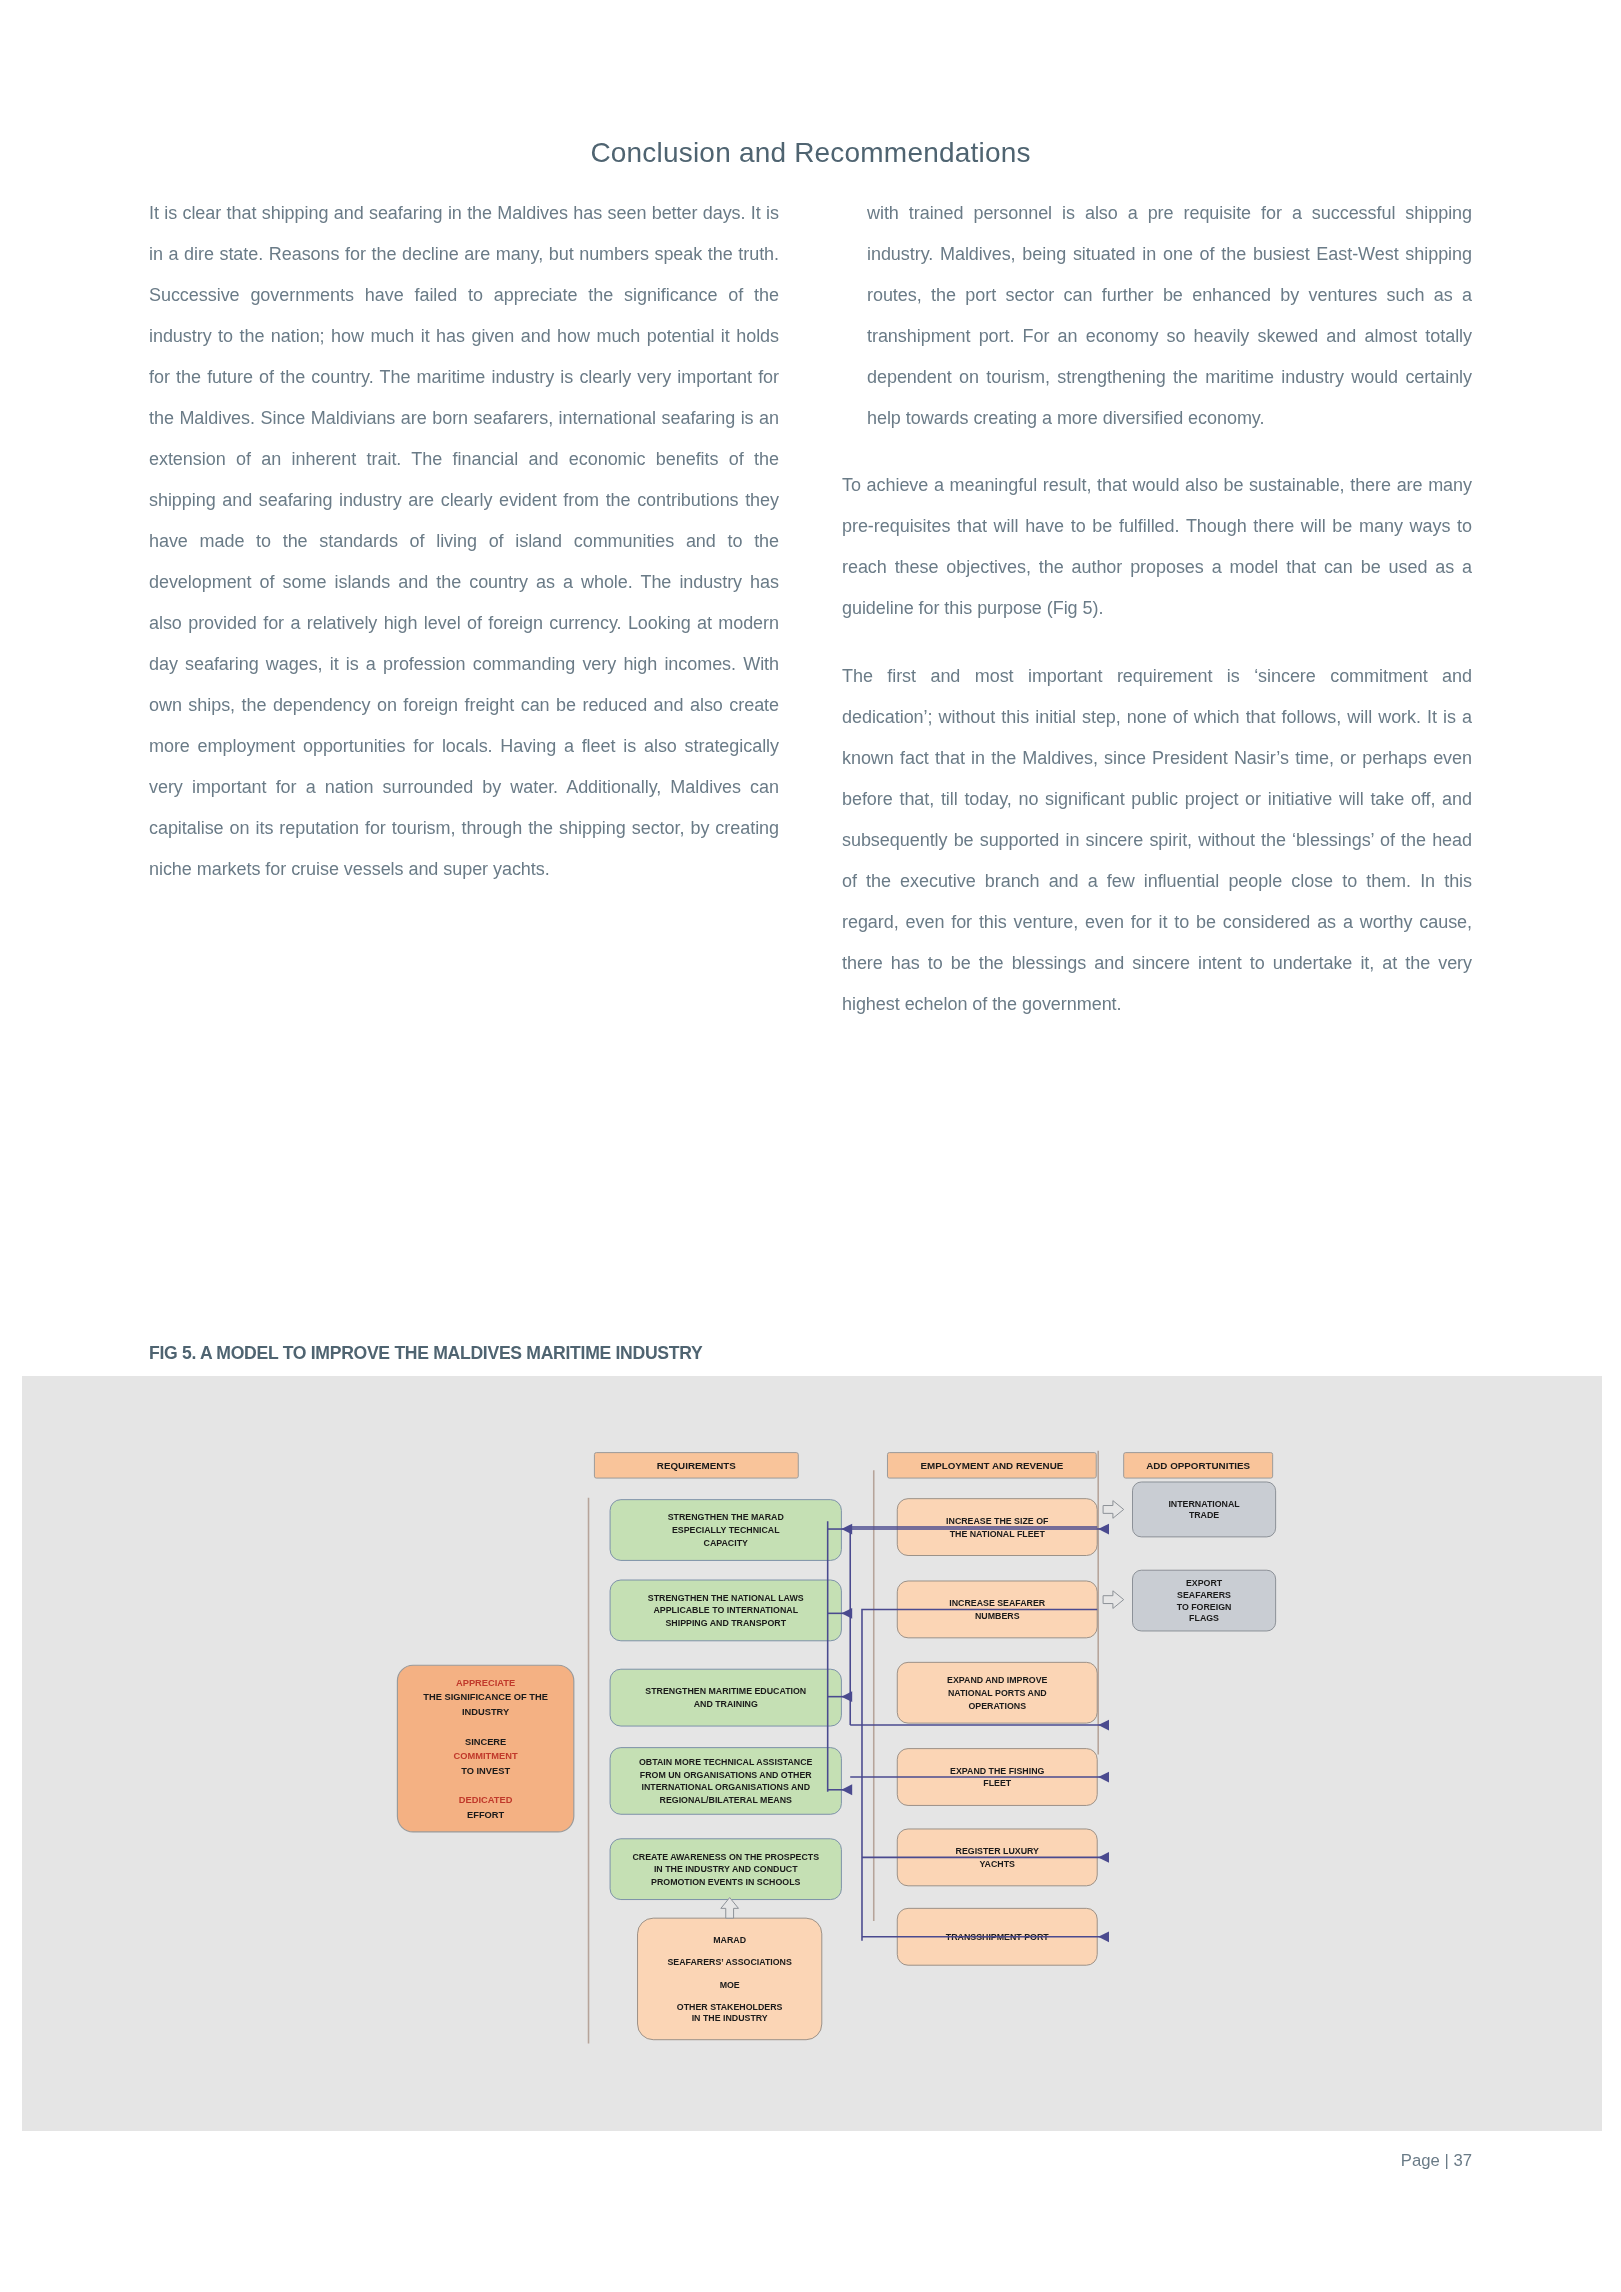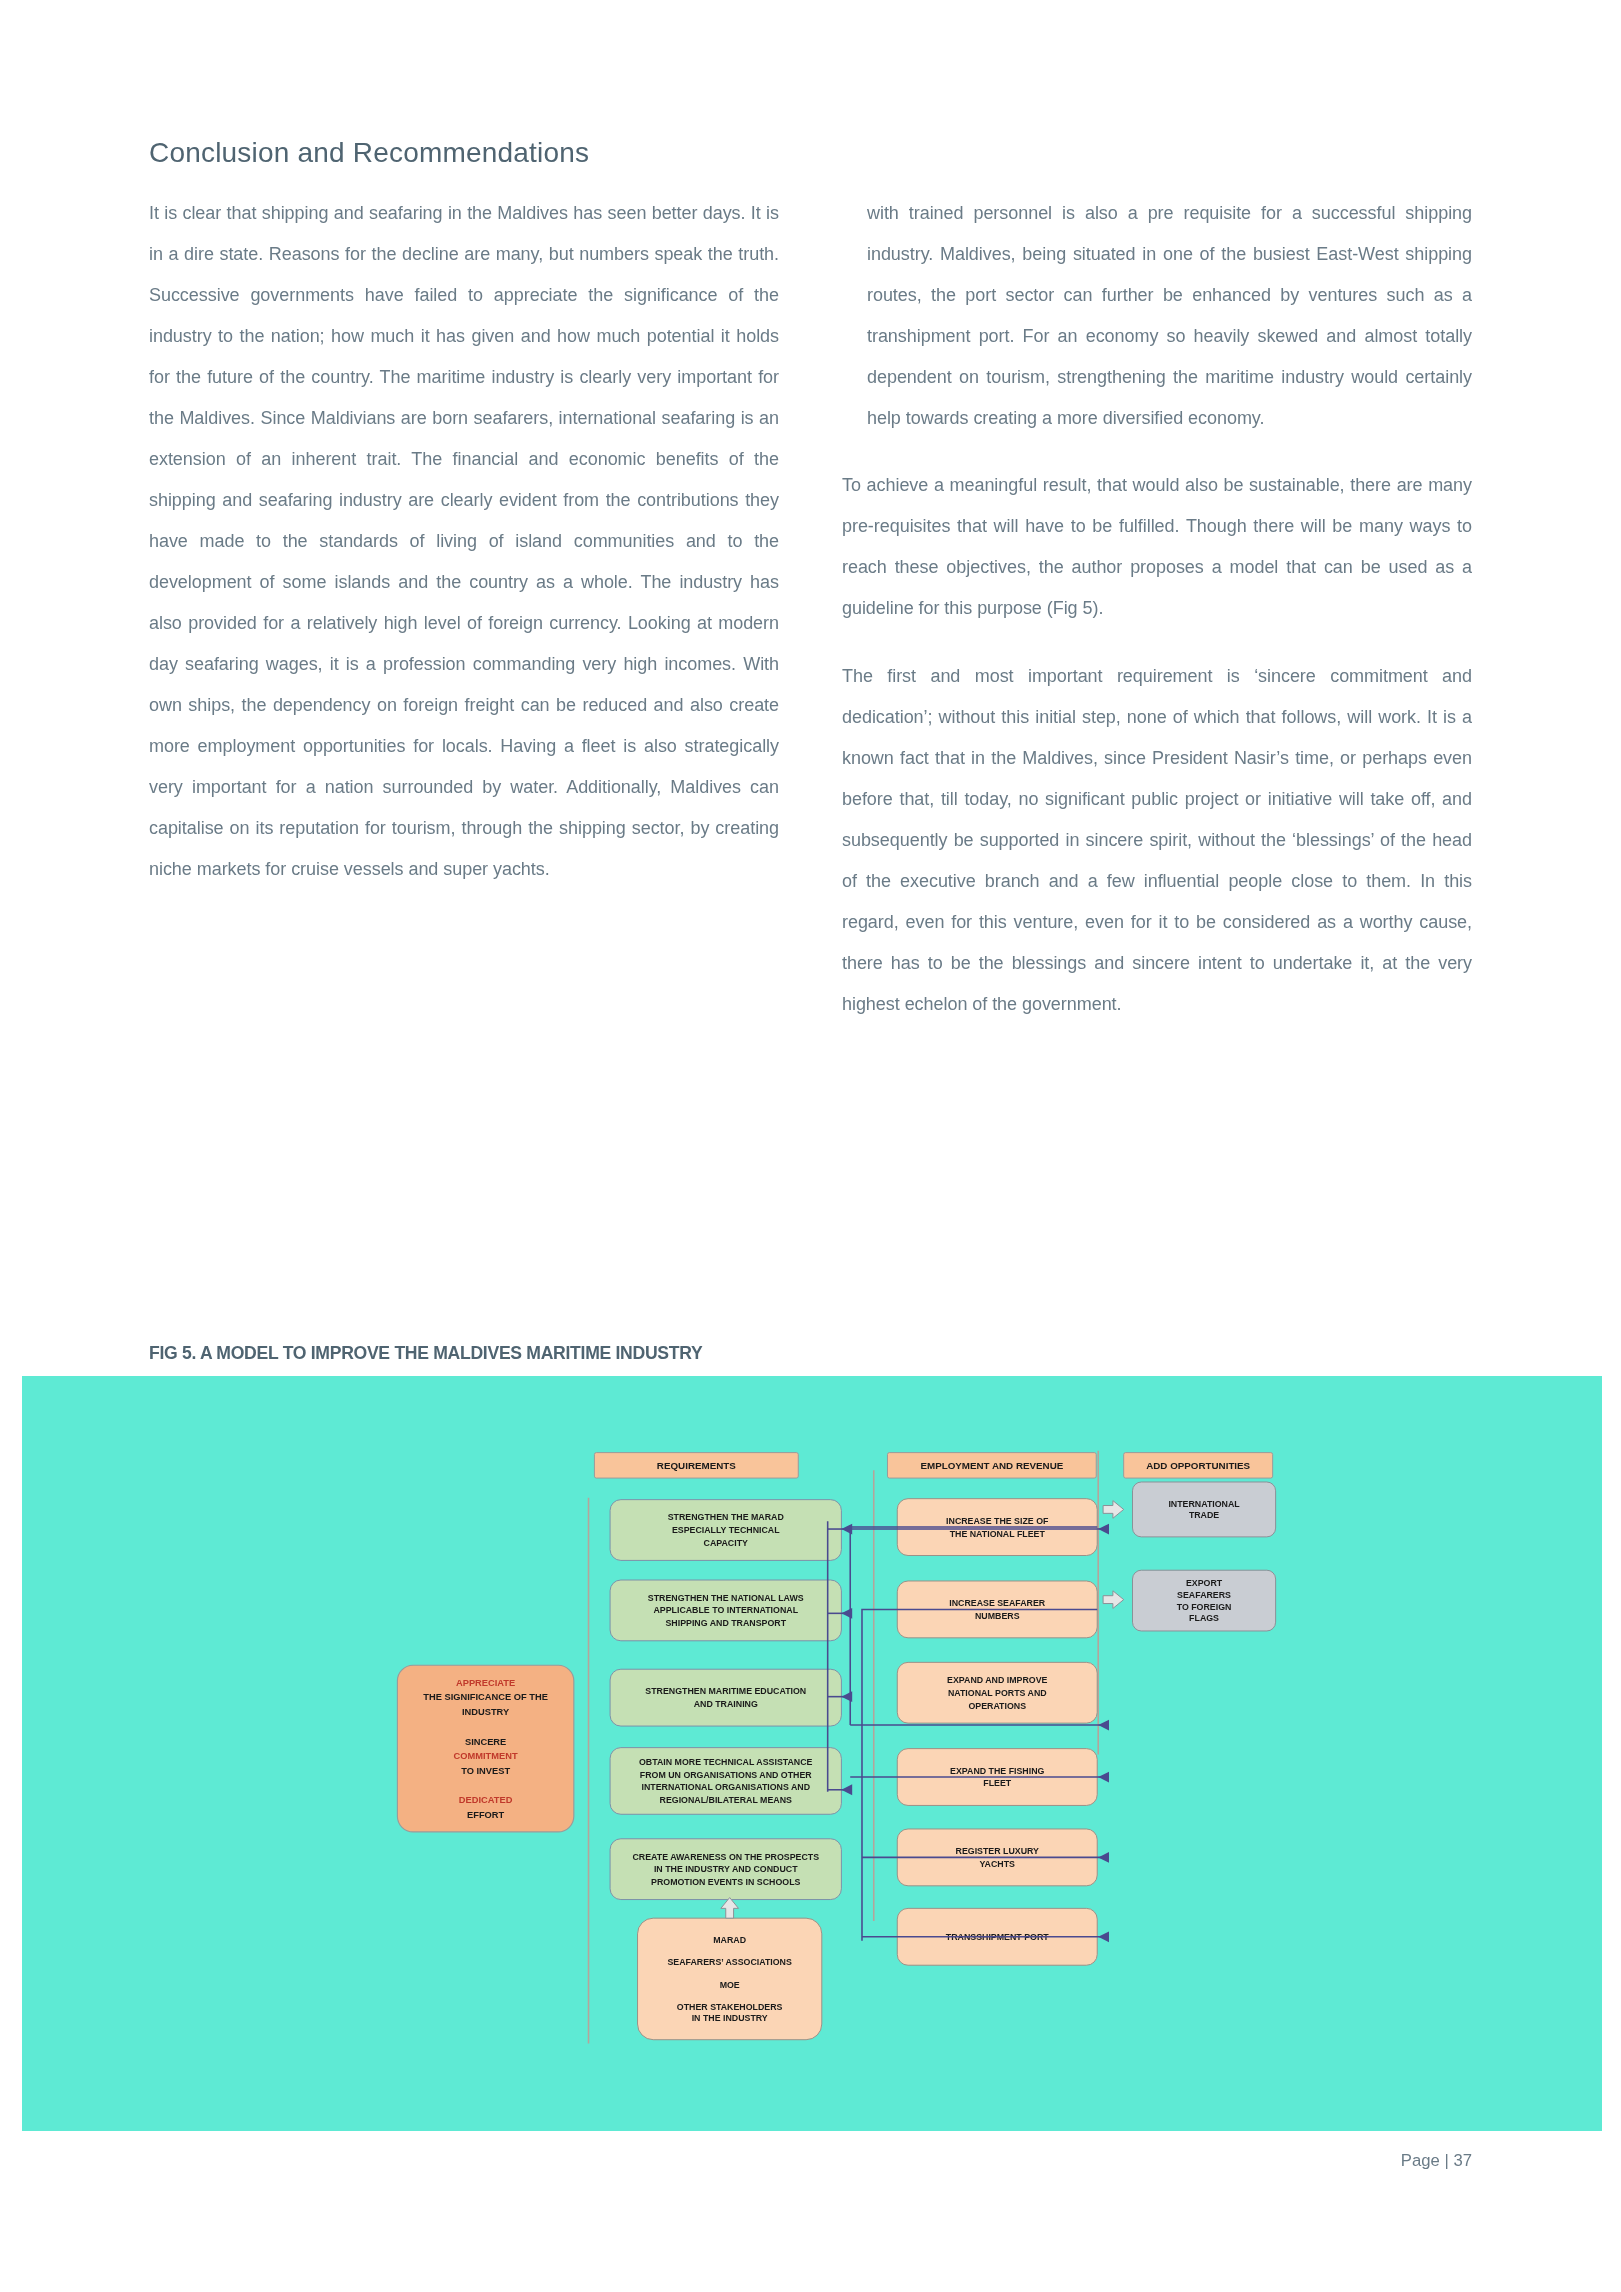--- a/index.html
+++ b/index.html
@@ -15,20 +15,21 @@
   .page { position:relative; width:1621px; height:2293px; }
 
   
   .article { position:absolute; left:149px; top:137px; width:1323px; }
   .page-title {
     font-size:28px;
     font-weight:400;
     color:#4f6471;
     letter-spacing:0.2px;
     margin:0 0 23.5px 0;
+    text-align:center;
   }
   .columns { display:flex; gap:63px; }
   .col { width:640px; }
   .col p {
     margin:0 0 26.5px 0;
     font-size:18px;
     line-height:41px;
     text-align:justify;
     text-justify:inter-word;
     color:#6a7b87;
@@ -45,21 +46,21 @@
     font-weight:bold;
     color:#4f6471;
     letter-spacing:-0.3px;
   }
 
   
   .figure-band {
     position:absolute;
     left:21.6px; top:1376px;
     width:1580px; height:755px;
-    background:#5eead4;
+    background:#e5e5e5;
   }
   .diagram {
     position:absolute;
     left:0; top:0;
     width:1580px; height:755px;
   }
   .diagram svg { display:block; }
 
   
   .footer {

